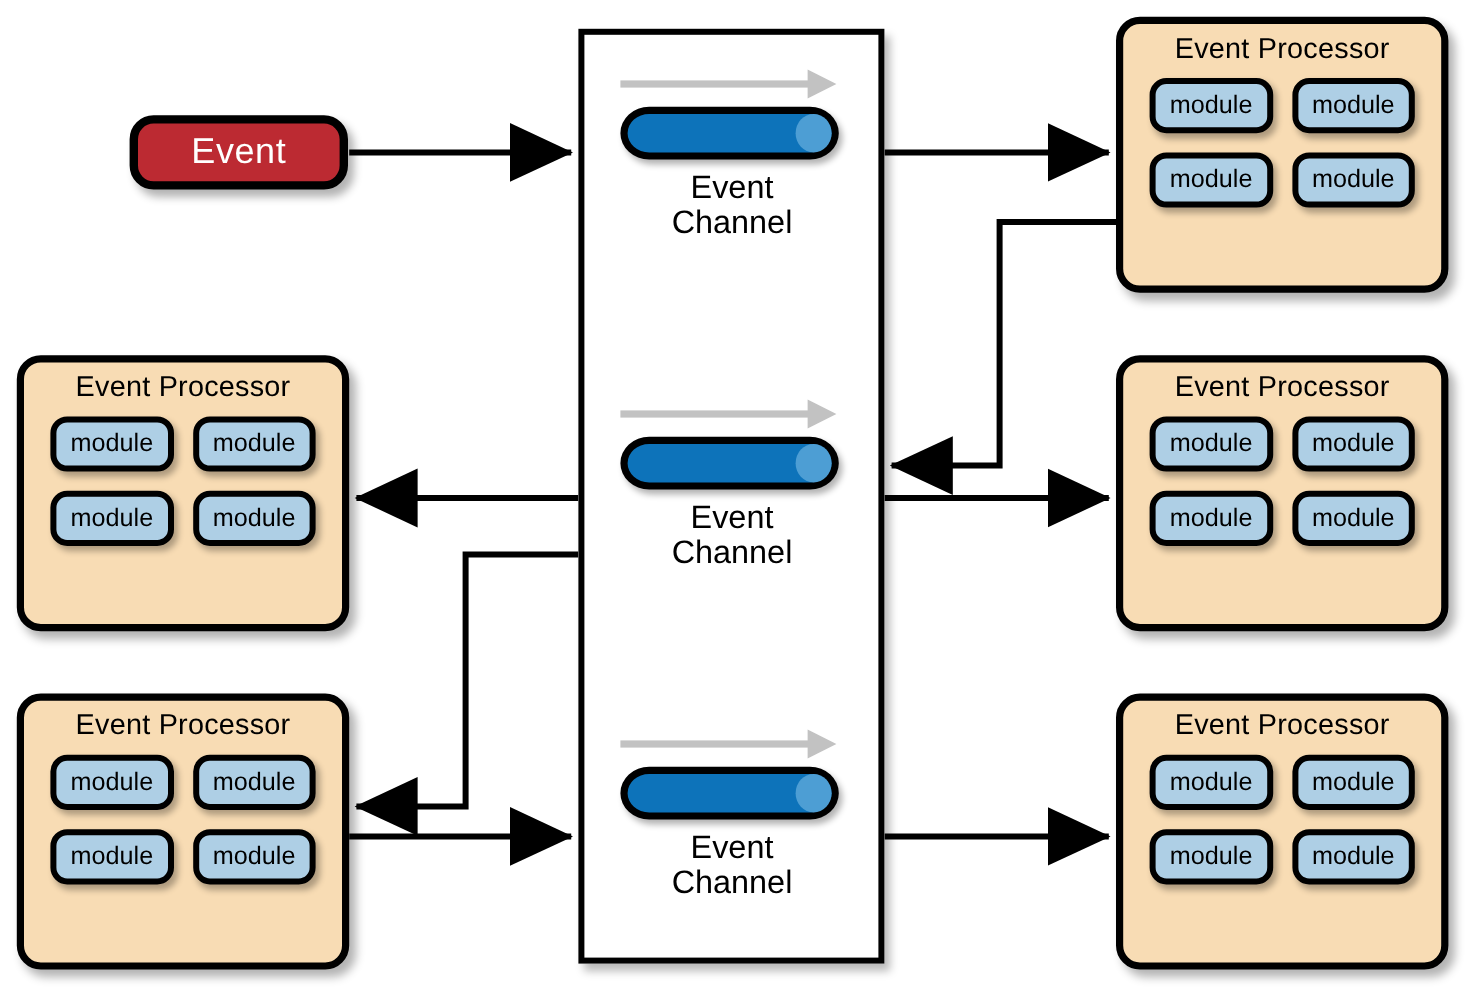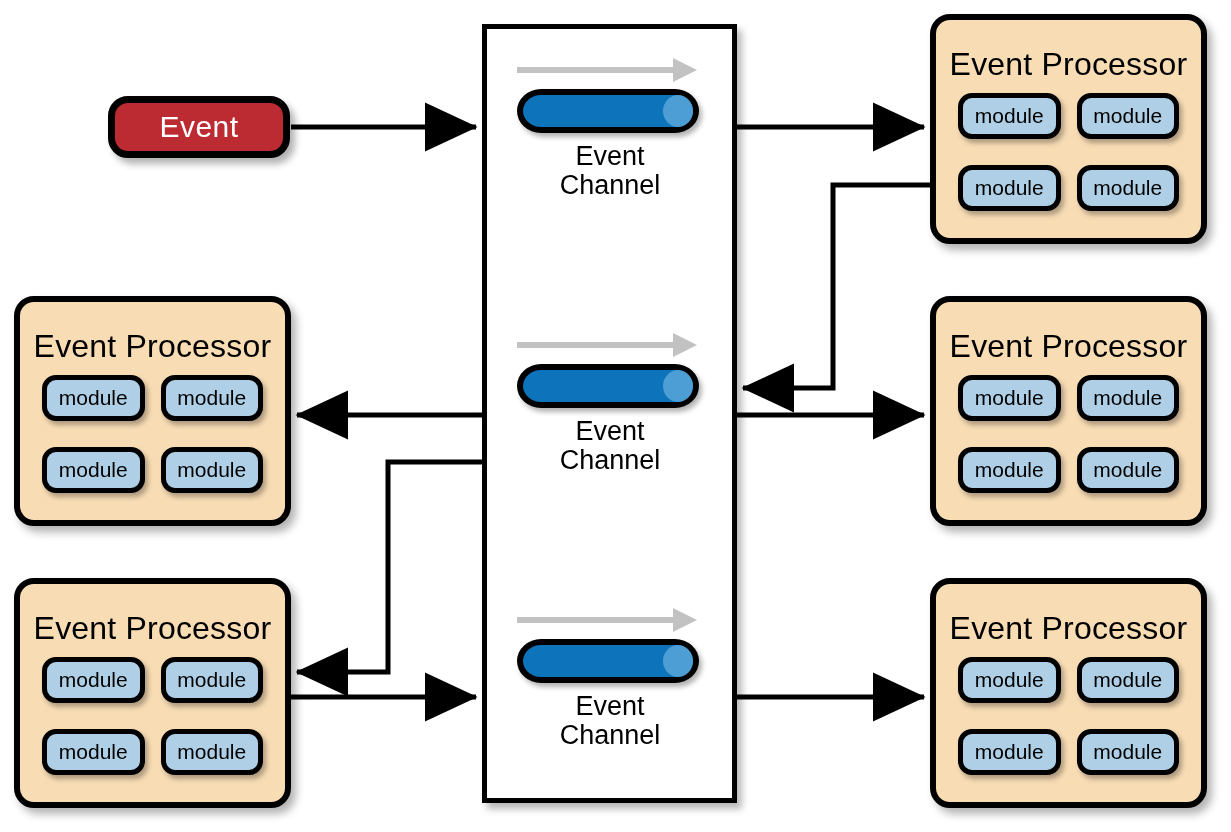--- a/index.html
+++ b/index.html
@@ -128,29 +128,29 @@
     height: 230px;
     background: #f8dcb4;
     border: 6px solid #000000;
     border-radius: 20px;
     box-sizing: border-box;
     box-shadow: 5px 6px 8px rgba(0,0,0,0.30);
     z-index: 6;
   }
   .processor-title {
     text-align: center;
-    font-size: 32px;
+    font-size: 24px;
     color: #000000;
-    margin-top: 26px;
+    margin-top: 7px;
     letter-spacing: 0.2px;
   }
   .module-grid {
     display: grid;
     grid-template-columns: 1fr 1fr;
-    gap: 26px 16px;
+    gap: 16px 16px;
     padding: 10px 22px 0 22px;
   }
   .module {
     background: #aecfe5;
     border: 5px solid #000000;
     border-radius: 14px;
     box-sizing: border-box;
     height: 46px;
     display: flex;
     align-items: center;

